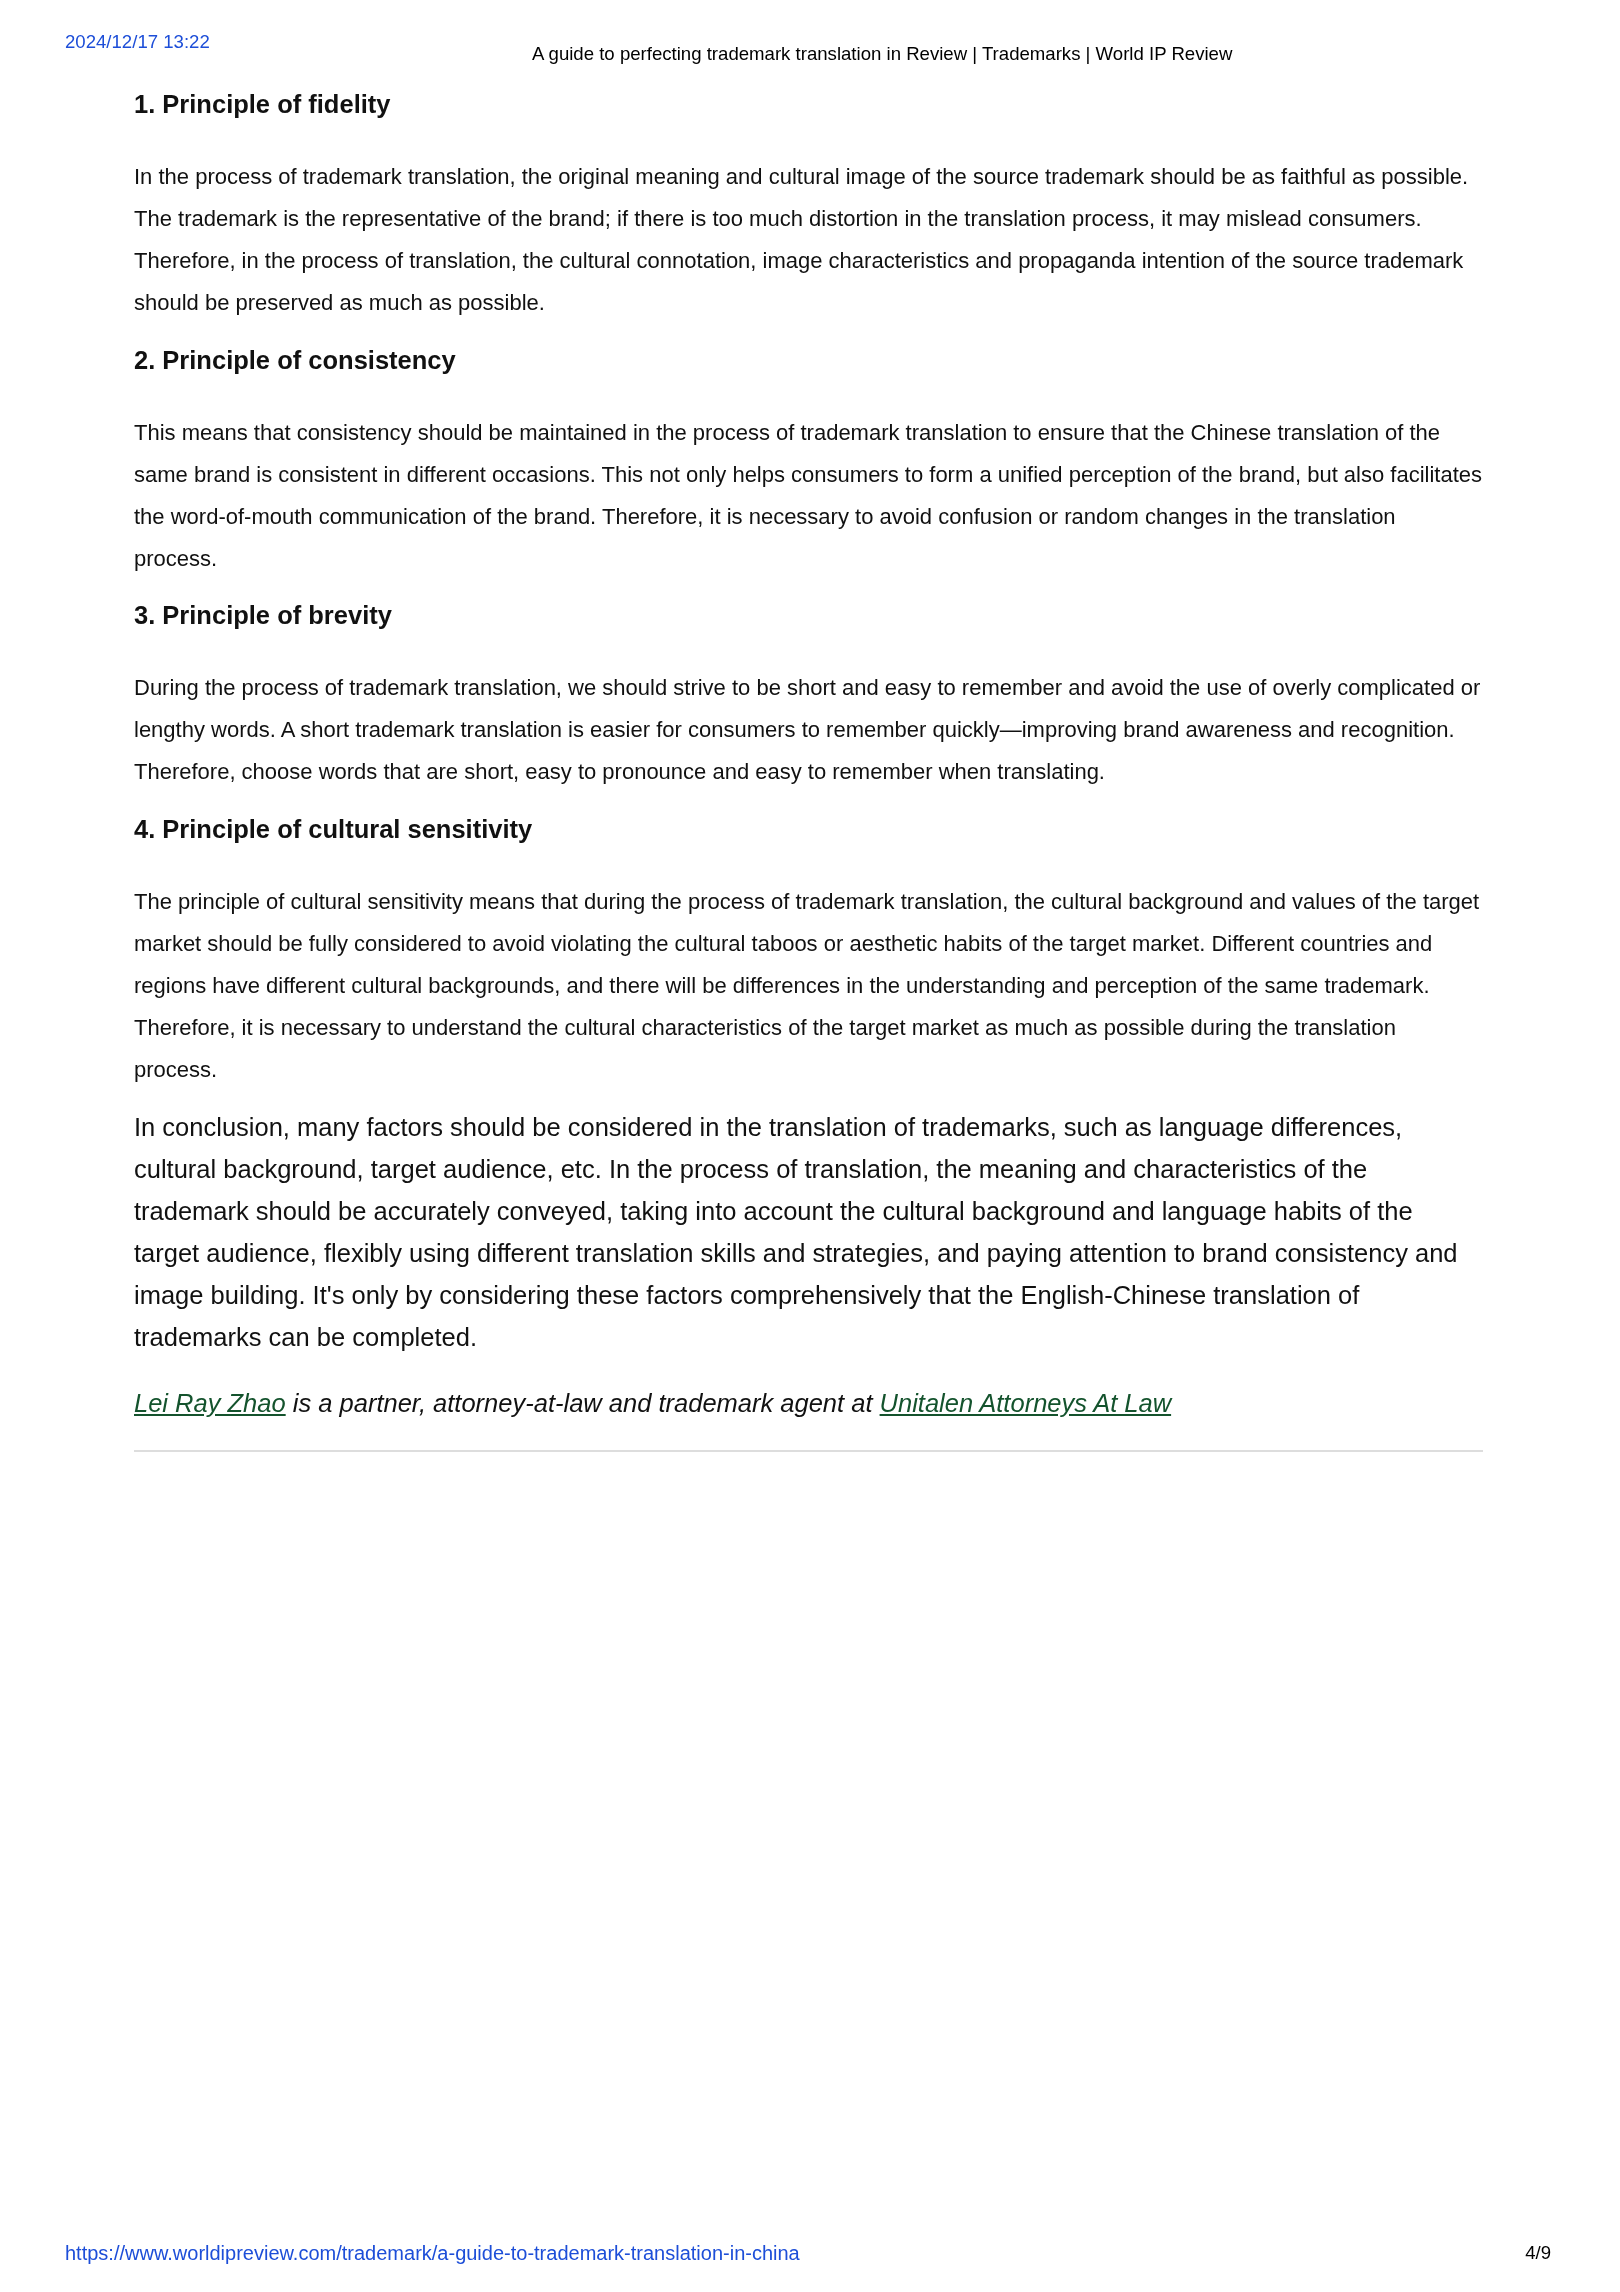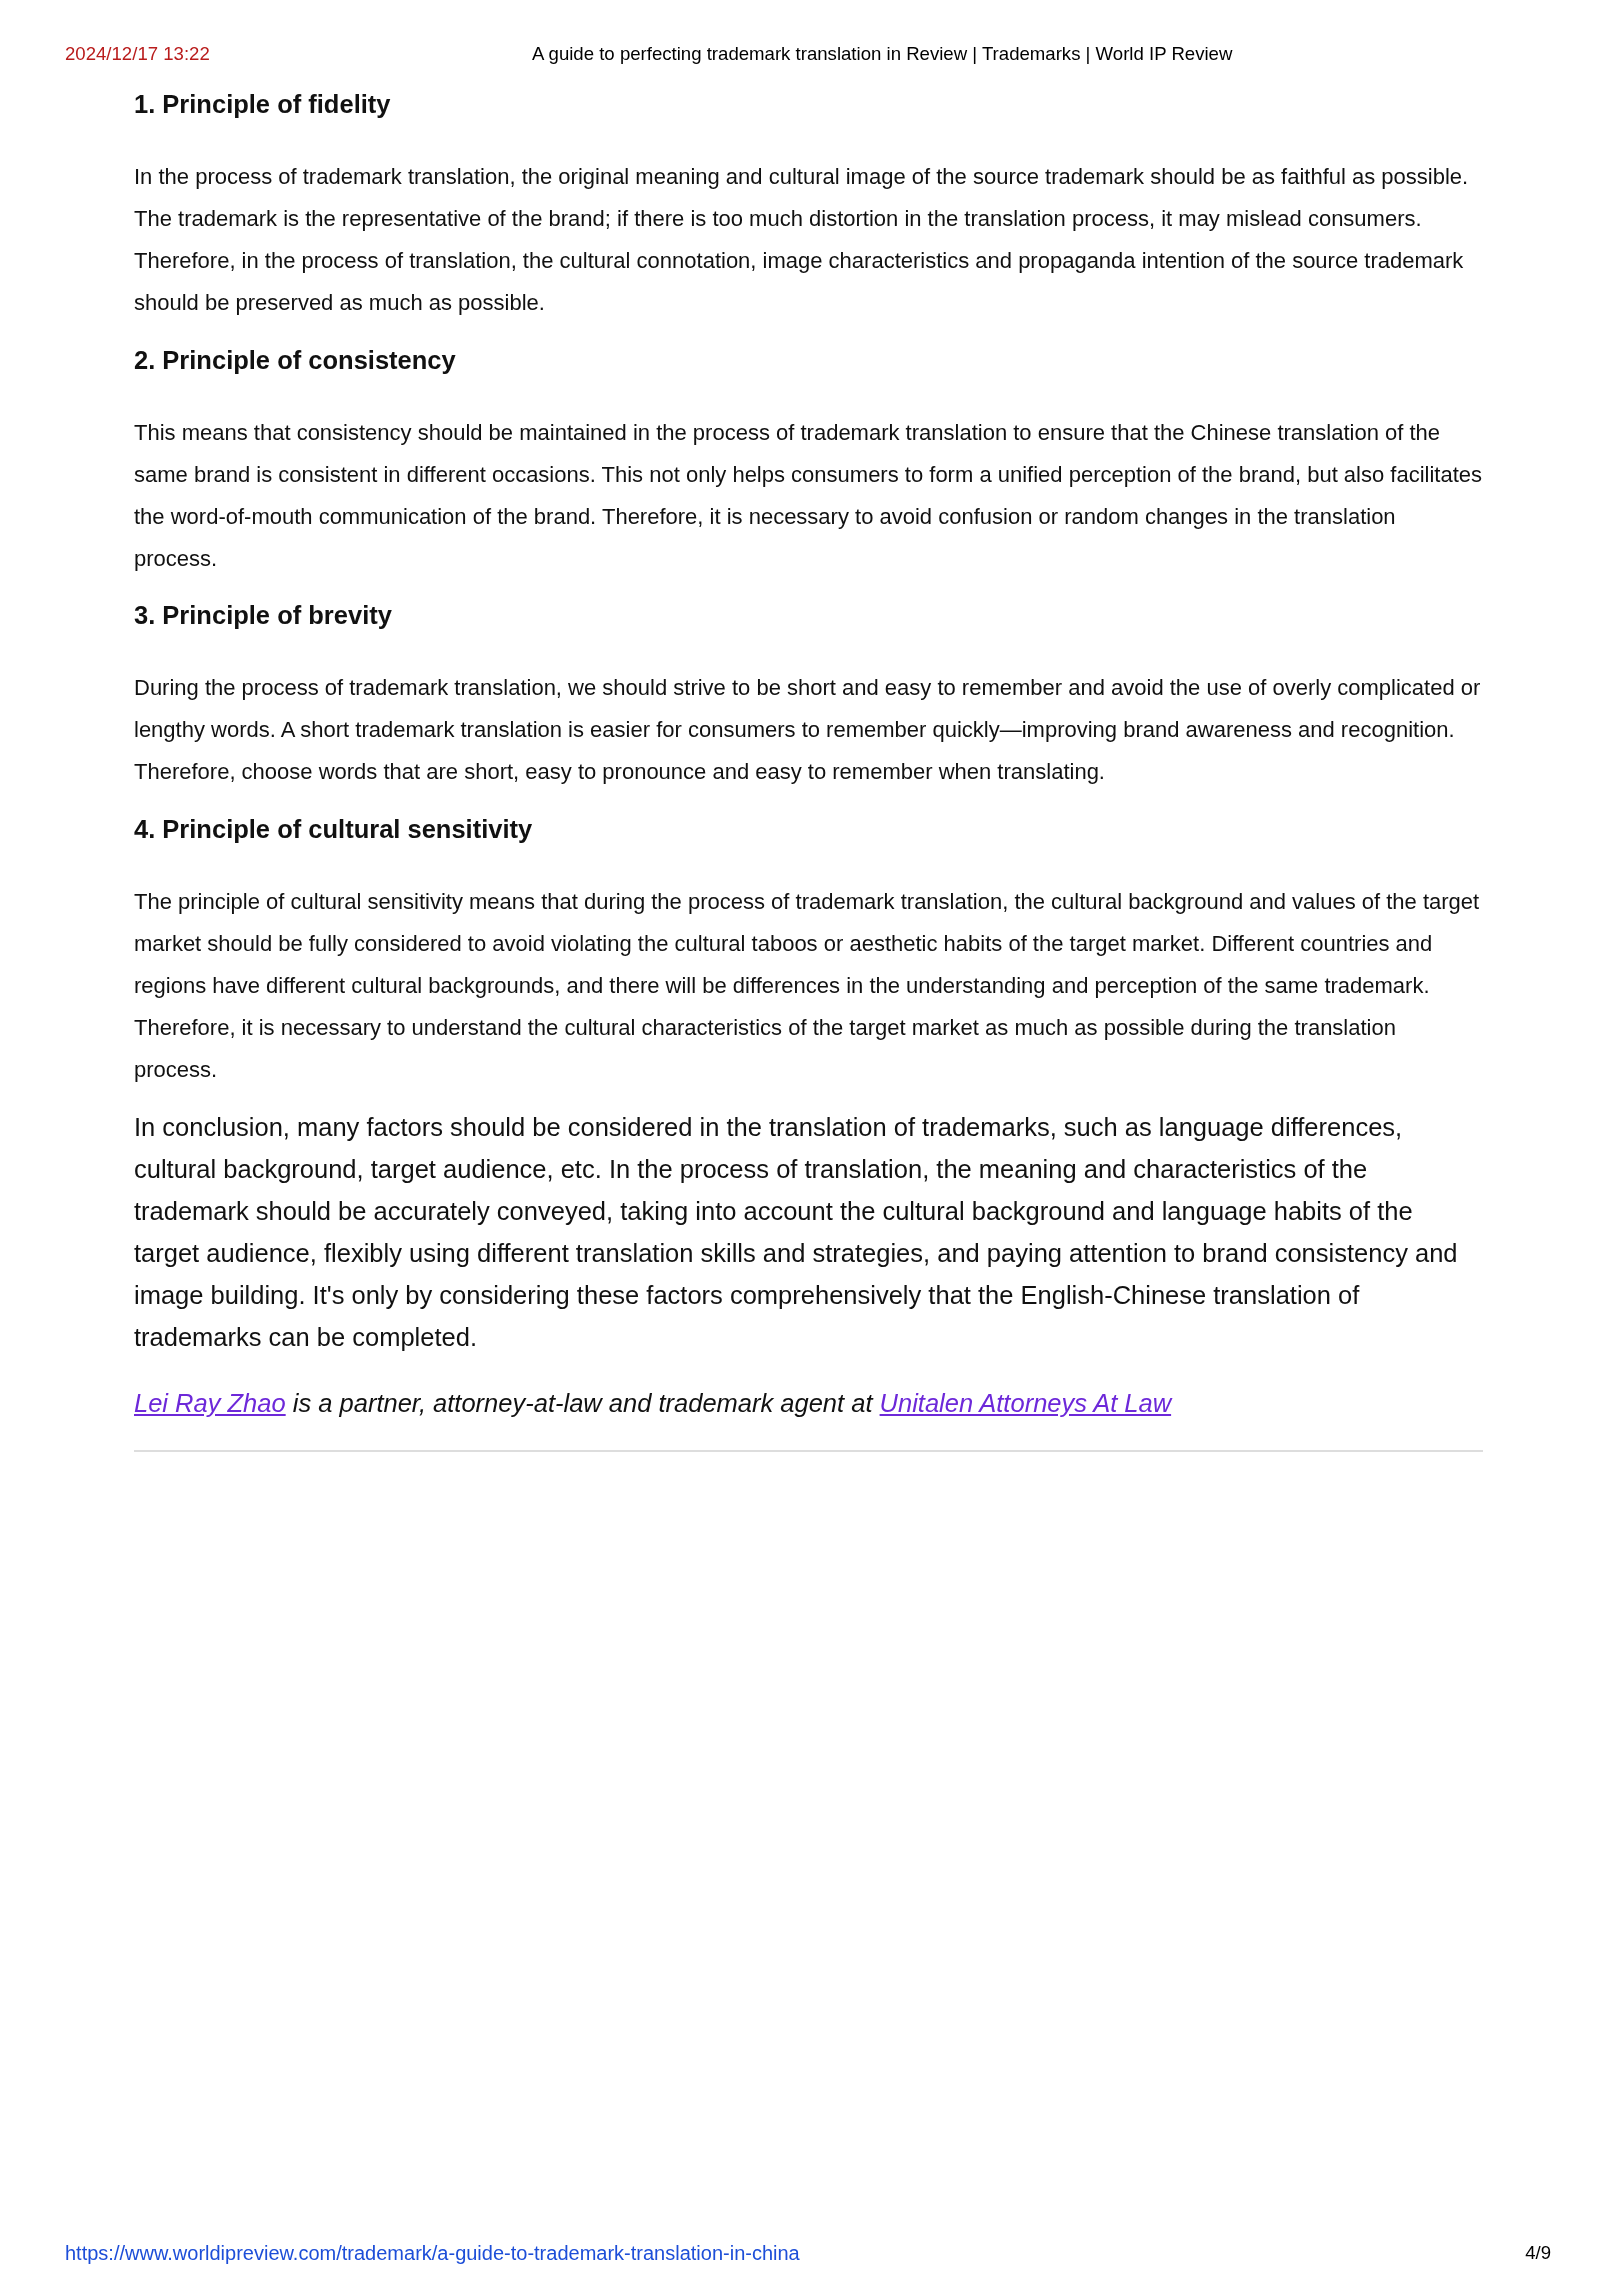--- a/index.html
+++ b/index.html
@@ -9,23 +9,23 @@
     height: 2293px;
     position: relative;
     font-family: "Liberation Sans", sans-serif;
     color: #111111;
     overflow: hidden;
   }
 
   
   .print-header-datetime {
     position: absolute;
-    top: 43px; left: 65px;
+    top: 31px; left: 65px;
     font-size: 18.6px;
-    color: #b91c1c;
+    color: #1d4ed8;
     white-space: nowrap;
   }
   .print-header-title {
     position: absolute;
     top: 43px; left: 532px;
     font-size: 18.6px;
     color: #000;
     white-space: nowrap;
   }
   .print-footer-url {
@@ -77,21 +77,21 @@
     margin: 0 0 24.5px 0;
   }
   .byline {
     font-size: 25.5px;
     line-height: 42px;
     font-style: italic;
     color: #111;
     margin: 0;
   }
   .byline a, .byline .link {
-    color: #6d28d9;
+    color: #14532d;
     text-decoration: underline;
     cursor: pointer;
   }
   .editors-picks {
     display: inline-block;
     margin-top: 69px;
     font-size: 46px;
     line-height: 49px;
     font-weight: bold;
     color: #161616;

